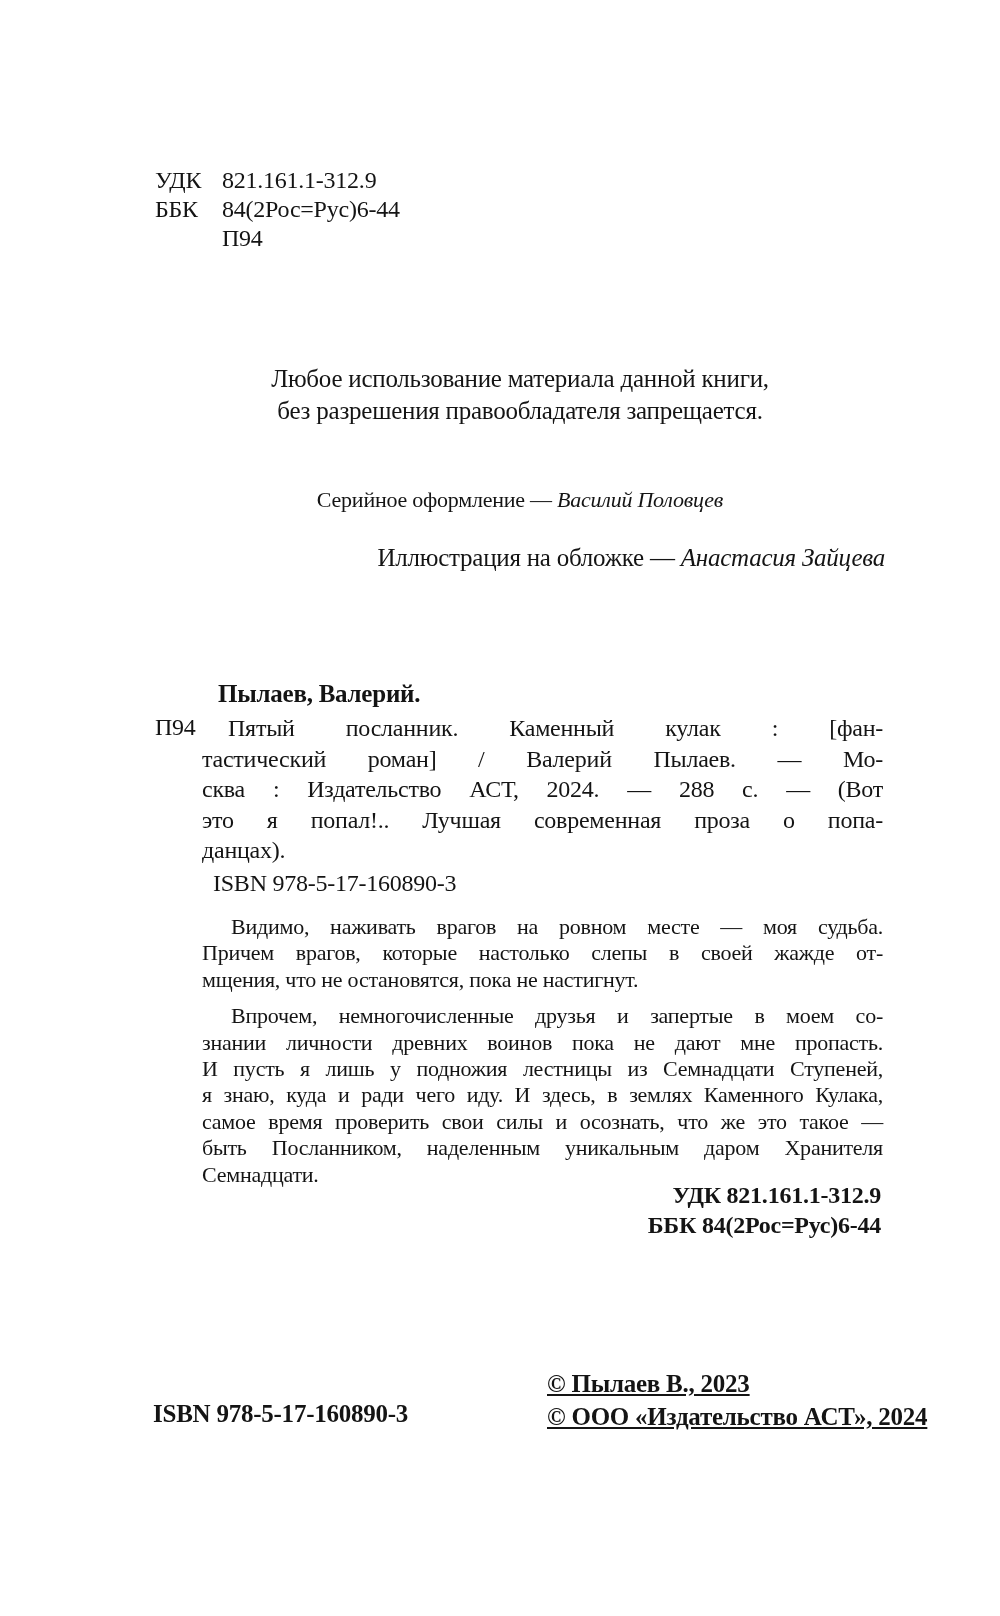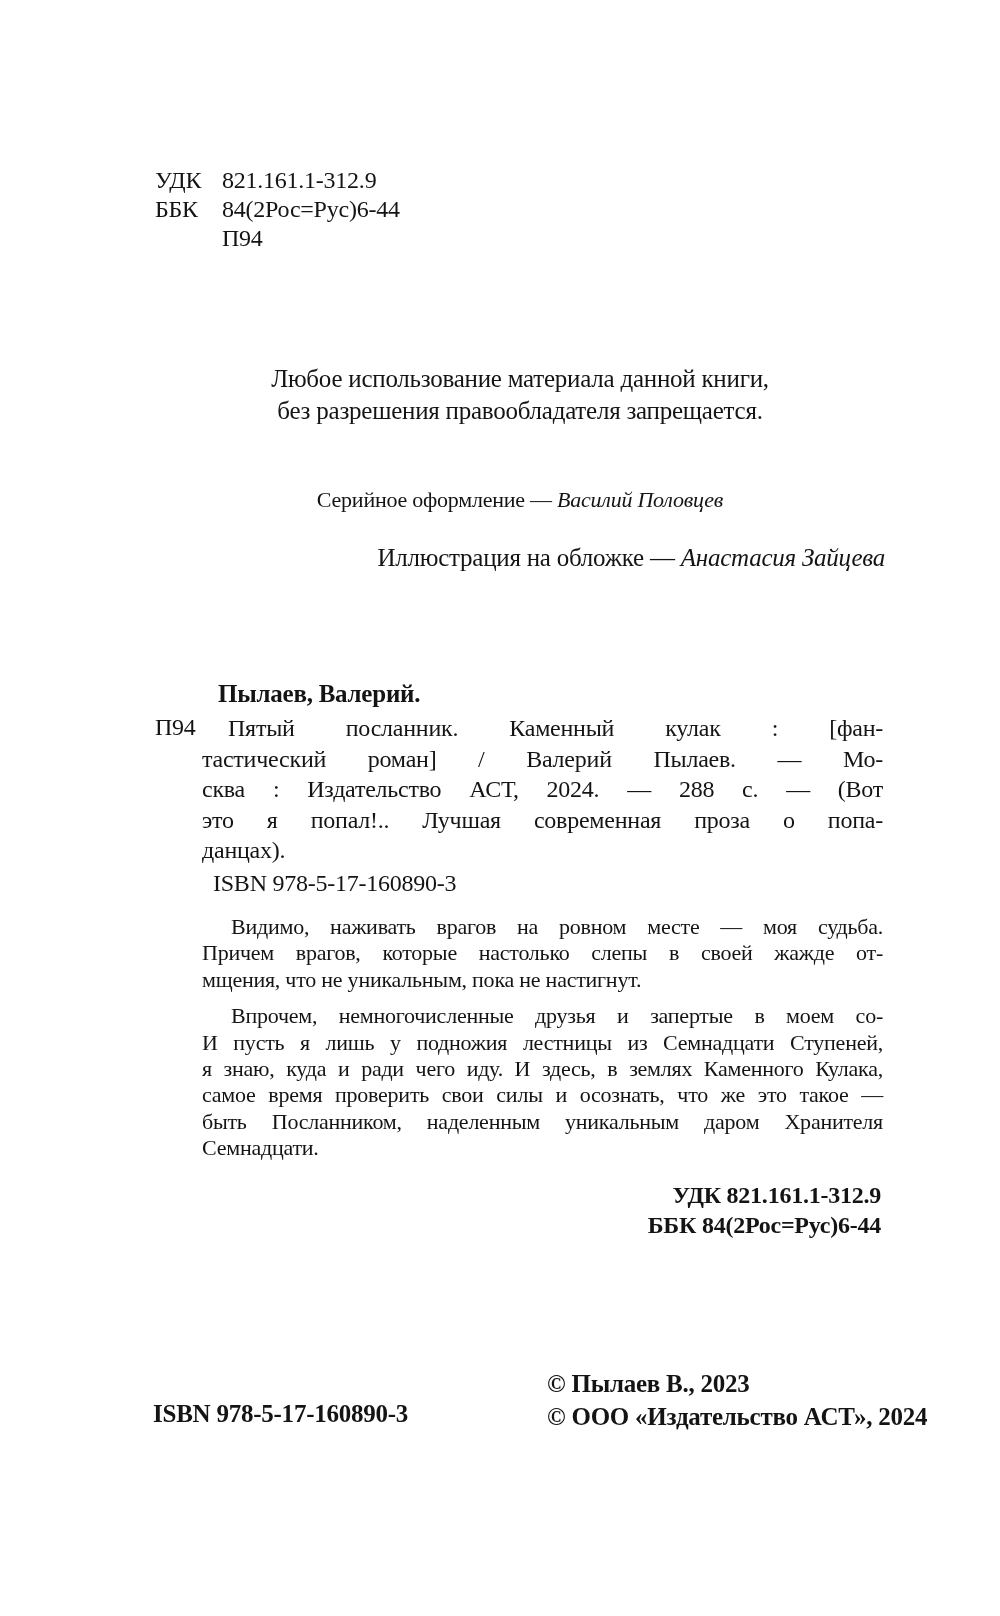--- a/index.html
+++ b/index.html
@@ -104,20 +104,21 @@
     top: 1400px;
     font-size: 25px;
     font-weight: bold;
   }
   .footer-copy {
     left: 547px;
     top: 1367px;
     font-size: 25px;
     font-weight: bold;
     line-height: 33px;
+    text-decoration: underline;
   }
 </style>
 </head>
 <body>
 
 <div class="abs top-class">
   <div class="row">
     <span class="lbl">УДК</span>
     <span>821.161.1-312.9</span>
   </div>
@@ -154,22 +155,23 @@
   <div class="jline">тастический роман] / Валерий Пылаев. — Мо-</div>
   <div class="jline">сква : Издательство АСТ, 2024. — 288 с. — (Вот</div>
   <div class="jline">это я попал!.. Лучшая современная проза о попа-</div>
   <div class="jlast">данцах).</div>
 </div>
 <div class="abs isbn-mid">ISBN 978-5-17-160890-3</div>
 
 <div class="abs annotation">
   <div class="jline first">Видимо, наживать врагов на ровном месте — моя судьба.</div>
   <div class="jline">Причем врагов, которые настолько слепы в своей жажде от-</div>
-  <div class="jlast">мщения, что не уникальным, пока не настигнут.</div>
+  <div class="jlast">мщения, что не остановятся, пока не настигнут.</div>
   <div class="jline first">Впрочем, немногочисленные друзья и запертые в моем со-</div>
+  <div class="jline">знании личности древних воинов пока не дают мне пропасть.</div>
   <div class="jline">И пусть я лишь у подножия лестницы из Семнадцати Ступеней,</div>
   <div class="jline">я знаю, куда и ради чего иду. И здесь, в землях Каменного Кулака,</div>
   <div class="jline">самое время проверить свои силы и осознать, что же это такое —</div>
   <div class="jline">быть Посланником, наделенным уникальным даром Хранителя</div>
   <div class="jlast">Семнадцати.</div>
 </div>
 
 <div class="abs bottom-class">
   <div>УДК 821.161.1-312.9</div>
   <div>ББК 84(2Рос=Рус)6-44</div>

